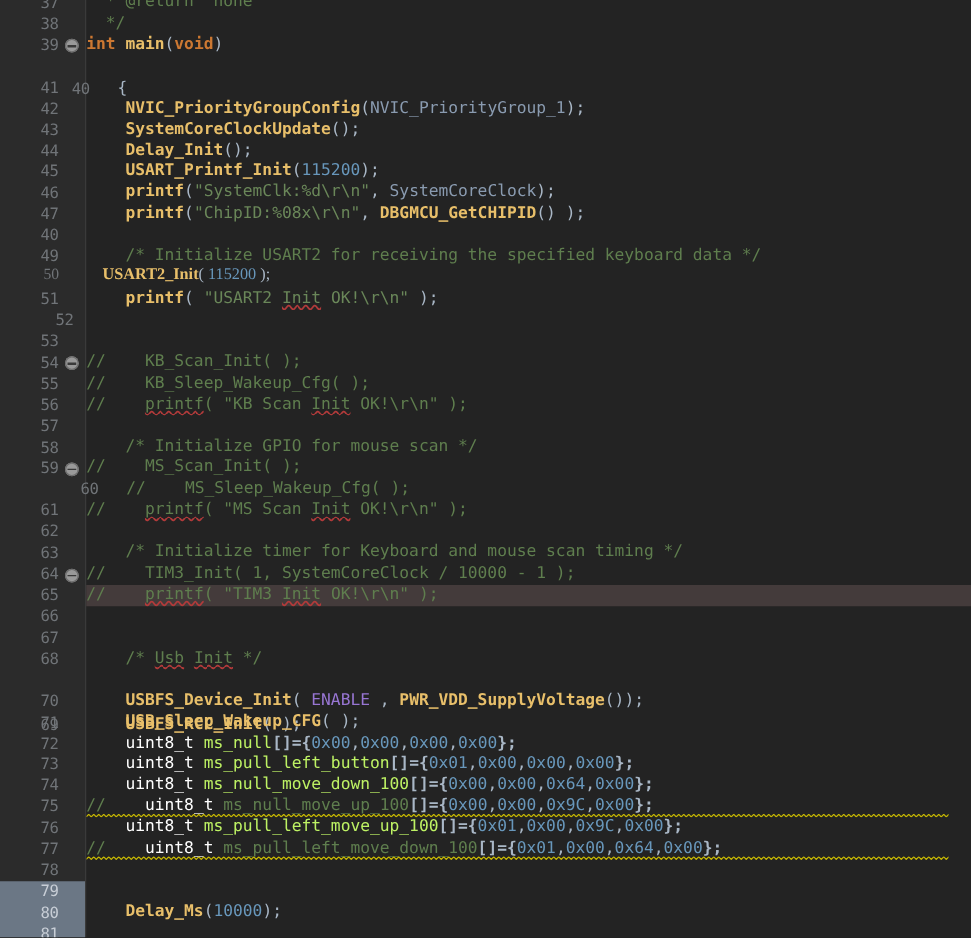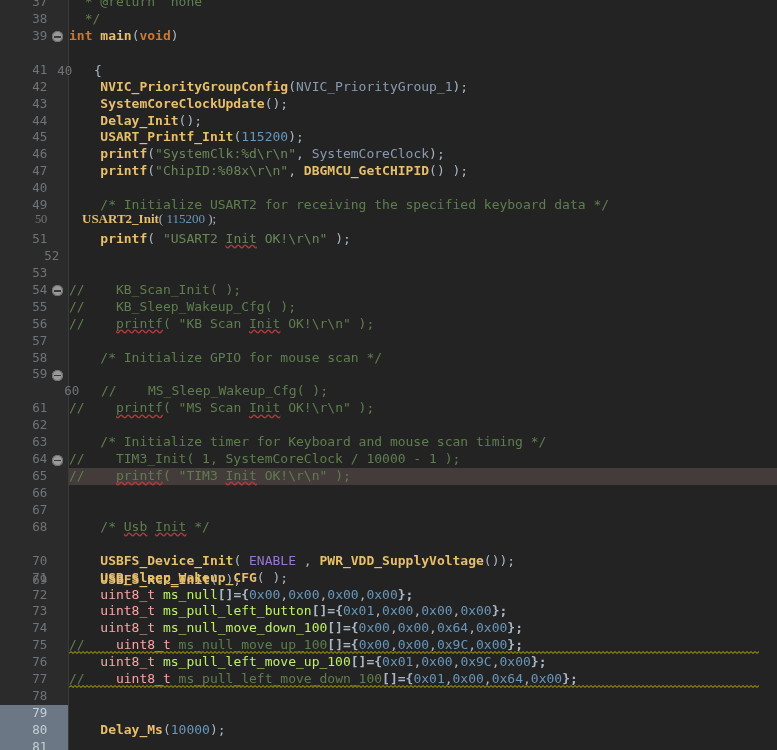--- a/index.html
+++ b/index.html
@@ -81,21 +81,21 @@
     position: absolute;
     left: 2px; top: 5px;
     width: 7px; height: 1.5px;
     background: #3a3a3a;
   }
   
   .cmt   { color: #5f7e4e; }
   .str   { color: #6a8759; }
   .fn    { color: #e8bf6a; font-weight: bold; }
   .num   { color: #6897bb; }
-  .typ   { color: #fca5a5; }
+  .typ   { color: #ffffff; }
   .kw    { color: #cc7832; font-weight: bold; }
   .macro { color: #9876d3; }
   .pln   { color: #bef264; }
   .punc  { color: #a9b7c6; }
   .param { color: #8a9bb0; }
   .bold  { font-weight: bold; }
   
   .sq-red {
     text-decoration: underline wavy #b33a3a;
     text-decoration-skip-ink: none;
@@ -131,21 +131,21 @@
       <div class="row" style="position: absolute; top: 197.16px; left: 0px; width: 777px; height: 16.93px;"><span class="ln">49</span><span class="code"><span class="cmt">    /* Initialize USART2 for receiving the specified keyboard data */</span></span></div>
       <div class="row" style="position: absolute; top: 211px; left: 0px; width: 777px; height: 16.93px; font-family: Liberation Serif, serif;"><span class="ln">50</span><span class="code"><span class="pln">    </span><span class="fn">USART2_Init</span><span class="punc">( </span><span class="num">115200</span><span class="punc"> );</span></span></div>
       <div class="row" style="position: absolute; top: 231.02px; left: 0px; width: 777px; height: 16.93px;"><span class="ln">51</span><span class="code"><span class="pln">    </span><span class="fn">printf</span><span class="punc">( </span><span class="str">"USART2 </span><span class="str sq-red">Init</span><span class="str"> OK!\r\n"</span><span class="punc"> );</span></span></div>
       <div class="row" style="position: absolute; top: 247.95px; left: 12px; width: 777px; height: 16.93px;"><span class="ln">52</span><span class="code"></span></div>
       <div class="row" style="position: absolute; top: 264.88px; left: 0px; width: 777px; height: 16.93px;"><span class="ln">53</span></div>
       <div class="row" style="position: absolute; top: 281.81px; left: 0px; width: 777px; height: 16.93px;"><span class="ln">54</span><span class="fold"></span><span class="code"><span class="cmt">//    KB_Scan_Init( );</span></span></div>
       <div class="row" style="position: absolute; top: 298.74px; left: 0px; width: 777px; height: 16.93px;"><span class="ln">55</span><span class="code"><span class="cmt">//    KB_Sleep_Wakeup_Cfg( );</span></span></div>
       <div class="row" style="position: absolute; top: 315.67px; left: 0px; width: 777px; height: 16.93px;"><span class="ln">56</span><span class="code"><span class="cmt">//    </span><span class="cmt sq-red">printf</span><span class="cmt">( "KB Scan </span><span class="cmt sq-red">Init</span><span class="cmt"> OK!\r\n" );</span></span></div>
       <div class="row" style="position: absolute; top: 332.6px; left: 0px; width: 777px; height: 16.93px; padding-left: 14px;"><span class="ln">57</span><span class="code"></span></div>
       <div class="row" style="position: absolute; top: 349.53px; left: 0px; width: 777px; height: 16.93px;"><span class="ln">58</span><span class="code"><span class="cmt">    /* Initialize GPIO for mouse scan */</span></span></div>
-      <div class="row" style="position: absolute; top: 366.46px; left: 0px; width: 777px; height: 16.93px;"><span class="ln">59</span><span class="fold"></span></div>
+      <div class="row" style="position: absolute; top: 366.46px; left: 0px; width: 777px; height: 16.93px;"><span class="ln">59</span><span class="fold"></span><span class="code"><span class="cmt">//    MS_Scan_Init( );</span></span></div>
       <div class="row" style="position: absolute; top: 383.39px; left: 0px; width: 777px; height: 16.93px; margin-left: 32px;"><span class="ln">60</span><span class="code"><span class="cmt">//    MS_Sleep_Wakeup_Cfg( );</span></span></div>
       <div class="row" style="position: absolute; top: 400.32px; left: 0px; width: 777px; height: 16.93px;"><span class="ln">61</span><span class="code"><span class="cmt">//    </span><span class="cmt sq-red">printf</span><span class="cmt">( "MS Scan </span><span class="cmt sq-red">Init</span><span class="cmt"> OK!\r\n" );</span></span></div>
       <div class="row" style="position: absolute; top: 417.25px; left: 0px; width: 777px; height: 16.93px;"><span class="ln">62</span><span class="code"></span></div>
       <div class="row" style="position: absolute; top: 434.18px; left: 0px; width: 777px; height: 16.93px;"><span class="ln">63</span><span class="code"><span class="cmt">    /* Initialize timer for Keyboard and mouse scan timing */</span></span></div>
       <div class="row" style="position: absolute; top: 451.11px; left: 0px; width: 777px; height: 16.93px;"><span class="ln">64</span><span class="fold"></span><span class="code"><span class="cmt">//    TIM3_Init( 1, SystemCoreClock / 10000 - 1 );</span></span></div>
       <div class="curline" style="top: 468.04px; height: 16.93px;"></div>
       <div class="row" style="position: absolute; top: 468.04px; left: 0px; width: 777px; height: 16.93px;"><span class="ln">65</span><span class="code"><span class="cmt">//    </span><span class="cmt sq-red">printf</span><span class="cmt">( "TIM3 </span><span class="cmt sq-red">Init</span><span class="cmt"> OK!\r\n" );</span></span></div>
       <div class="row" style="position: absolute; top: 484.97px; left: 0px; width: 777px; height: 16.93px;"><span class="ln">66</span><span class="code"></span></div>
       <div class="row" style="position: absolute; top: 501.9px; left: 0px; width: 777px; height: 16.93px;"><span class="ln">67</span><span class="code"></span></div>
       <div class="row" style="position: absolute; top: 518.83px; left: 0px; width: 777px; height: 16.93px;"><span class="ln">68</span><span class="code"><span class="cmt">    /* </span><span class="cmt sq-red">Usb</span><span class="cmt"> </span><span class="cmt sq-red">Init</span><span class="cmt"> */</span></span></div>

